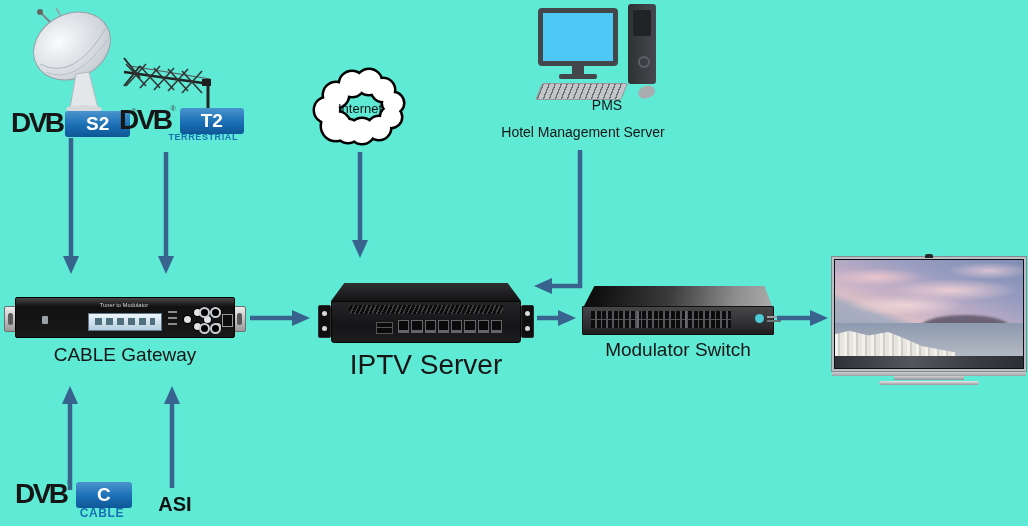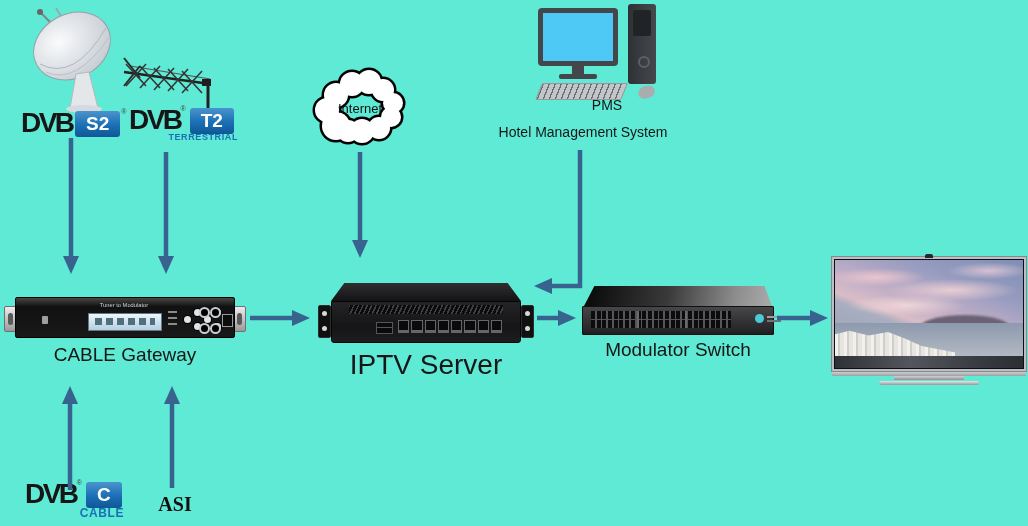--- a/index.html
+++ b/index.html
@@ -7,24 +7,24 @@
           font-family:"Liberation Sans",sans-serif;color:#111;}
   .abs{position:absolute;}
 
   
   .devlabel{position:absolute;text-align:center;font-size:19px;color:#161616;}
 
   
   .dvb-logo{position:absolute;display:flex;align-items:center;justify-content:center;}
   .dvb-word{font-weight:bold;font-size:27px;letter-spacing:-2.5px;color:#161616;transform:scaleX(1.04);}
   .dvb-box{margin-left:4px;background:linear-gradient(180deg,#4a94cd,#1b6fb5 55%,#0e5796);
-           color:#fff;font-weight:bold;font-size:19px;line-height:1;padding:3px 11px 4px;border-radius:3px;}
+           color:#fff;font-weight:bold;font-size:19px;line-height:1;padding:3px 21px 4px;border-radius:3px;}
   .dvb-reg{font-size:7px;align-self:flex-start;margin-left:1px;color:#444;}
   .dvb-sub{position:absolute;right:0;top:27px;color:#1b6fb5;font-weight:bold;font-size:9px;letter-spacing:.6px;}
-  .asi{position:absolute;font-weight:bold;font-size:20px;color:#111;font-family:Liberation Serif, serif;}
+  .asi{position:absolute;font-weight:bold;font-size:20px;color:#111;}
 
   
   .pms-icon{left:538px;top:4px;width:120px;height:96px;}
   .monitor{position:absolute;left:0;top:4px;width:80px;height:58px;background:#43474b;border-radius:4px;padding:5px;box-sizing:border-box;}
   .screen{width:100%;height:100%;background:#4ec9f5;}
   .m-neck{position:absolute;left:34px;top:62px;width:12px;height:9px;background:#43474b;}
   .m-base{position:absolute;left:21px;top:70px;width:38px;height:5px;background:#43474b;border-radius:2px;}
   .tower{position:absolute;left:90px;top:0;width:28px;height:80px;background:linear-gradient(90deg,#2e3134,#45494d);border-radius:3px;}
   .tower::before{content:"";position:absolute;left:5px;top:6px;right:5px;height:26px;background:#212427;border-radius:2px;}
   .tower::after{content:"";position:absolute;left:10px;bottom:16px;width:8px;height:8px;border:2px solid #5c6064;border-radius:50%;}
@@ -191,21 +191,21 @@
     <div class="monitor">
         <div class="screen"></div>
       </div>
     <div class="m-neck"></div>
     <div class="m-base"></div>
     <div class="tower"></div>
     <div class="kb"></div>
     <div class="mouse"></div>
   </div>
   <div class="devlabel" style="left:532px;top:97px;width:150px;font-size:14px">PMS</div>
-  <div class="devlabel" style="left:468px;top:124px;width:230px;font-size:14px">Hotel Management System</div>
+  <div class="devlabel" style="left:468px;top:124px;width:230px;font-size:14px">Hotel Management Server</div>
 
   <div class="abs rack1u">
     <div class="g-ear" style="left:0"></div>
     <div class="g-ear" style="right:0"></div>
     <div class="g-body">
       <div class="g-logo"></div>
       <div class="g-cap">Tuner to Modulator</div>
       <div class="g-lcd"></div>
       <div class="g-led" style="left:152px;top:13px"></div>
         <div class="g-led" style="left:152px;top:19px"></div>

